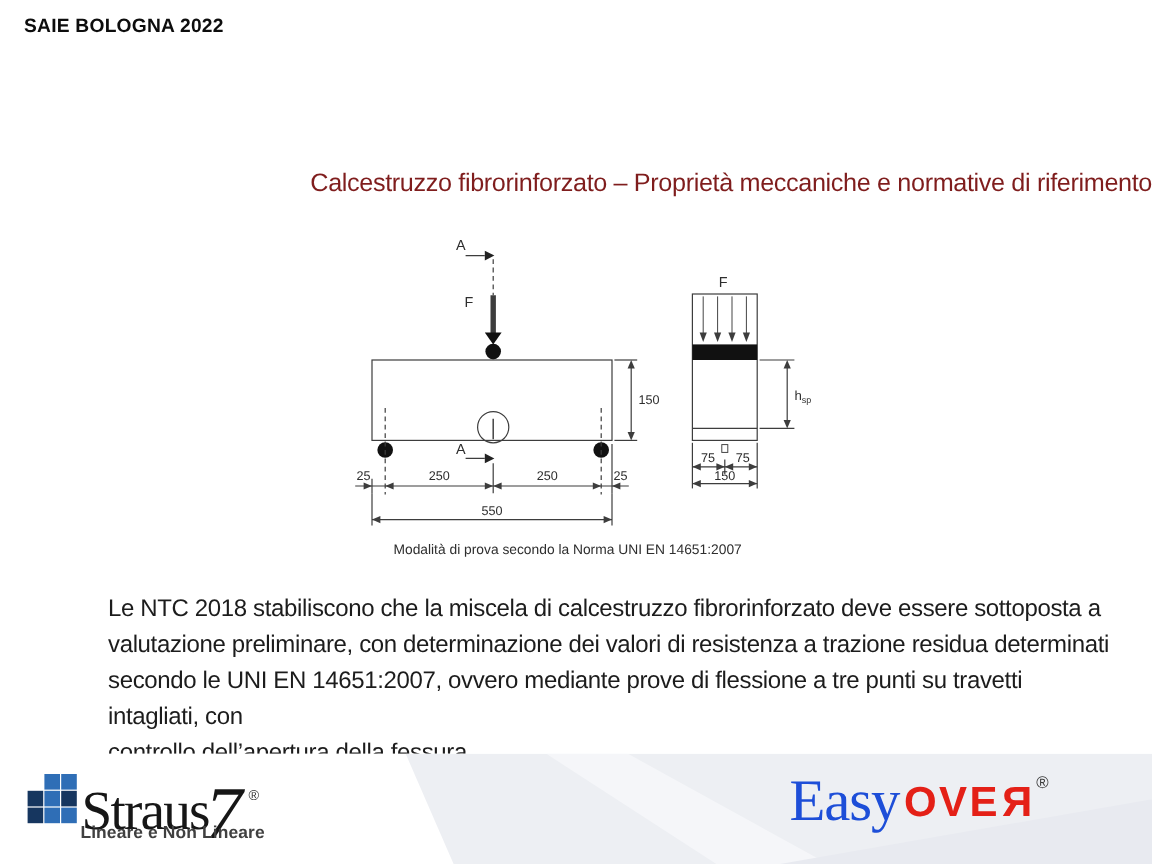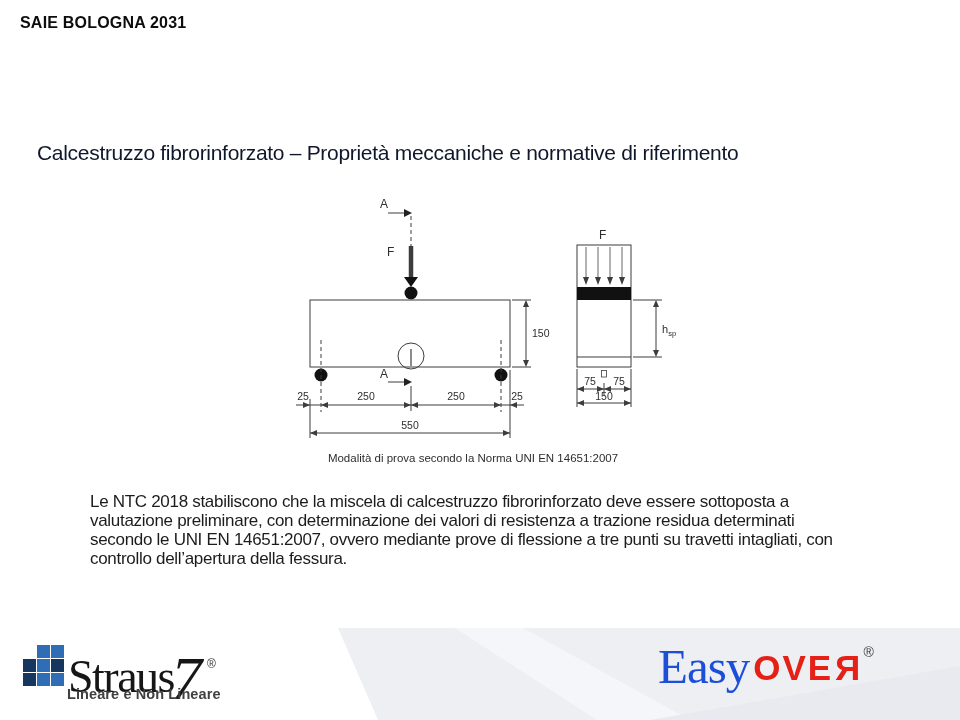--- a/index.html
+++ b/index.html
@@ -7,27 +7,27 @@
     position:relative;width:960px;height:720px;background:#ffffff;
     overflow:hidden;font-family:"Liberation Sans",sans-serif;
   }
   
   .event-label{
     position:absolute;left:20px;top:14px;
     font-size:16px;font-weight:bold;color:#0d0d0d;letter-spacing:0.2px;
   }
   
   .slide-title{
-    position:absolute;left:0;right:0;top:141px;text-align:left;
-    font-size:21px;color:#0f172a;letter-spacing:-0.3px;padding-left:37px;
+    position:absolute;left:0;right:0;top:141px;text-align:right;
+    font-size:21px;color:#7f1d1d;letter-spacing:-0.3px;
   }
   
   .body-paragraph{
     position:absolute;left:90px;top:492px;width:840px;
-    font-size:17px;line-height:19px;color:#1c1c1c;
+    font-size:20px;line-height:30px;color:#1c1c1c;
     letter-spacing:-0.3px;white-space:pre-line;
   }
   
   .figure{position:absolute;left:283px;top:190px;width:400px;height:285px;}
   .figure svg{display:block;}
   .figure text{font-family:"Liberation Sans",sans-serif;fill:#2e2e2e;}
   
   .footer{position:absolute;left:0;top:628px;width:960px;height:92px;background:#ffffff;}
   .swoosh-base{
     position:absolute;left:0;top:0;width:960px;height:92px;background:#edeff3;
@@ -66,21 +66,21 @@
     color:var(--easy_red,#e42017);letter-spacing:2px;position:relative;top:-3px;left:4px;
   }
   .over-r{display:inline-block;transform:scaleX(-1);}
   .easy-reg{font-size:14px;color:#3a3a3a;position:relative;top:-26px;left:7px;font-family:"Liberation Sans",sans-serif;}
 </style>
 </head>
 <body>
 
 <div class="slide">
 
-  <div class="event-label">SAIE BOLOGNA 2031</div>
+  <div class="event-label">SAIE BOLOGNA 2022</div>
 
   <div class="slide-title">Calcestruzzo fibrorinforzato – Proprietà meccaniche e normative di riferimento</div>
 
   <div class="figure">
     <svg width="400" height="285" viewBox="0 0 400 285">
       <g stroke="#3d3d3d" stroke-width="1" fill="none">
 
         <line x1="105" y1="23" x2="121" y2="23"></line>
         <path d="M121,19 L129,23 L121,27 Z" fill="#222" stroke="none"></path>
         <line x1="128" y1="26" x2="128" y2="56" stroke-dasharray="4 3"></line>

